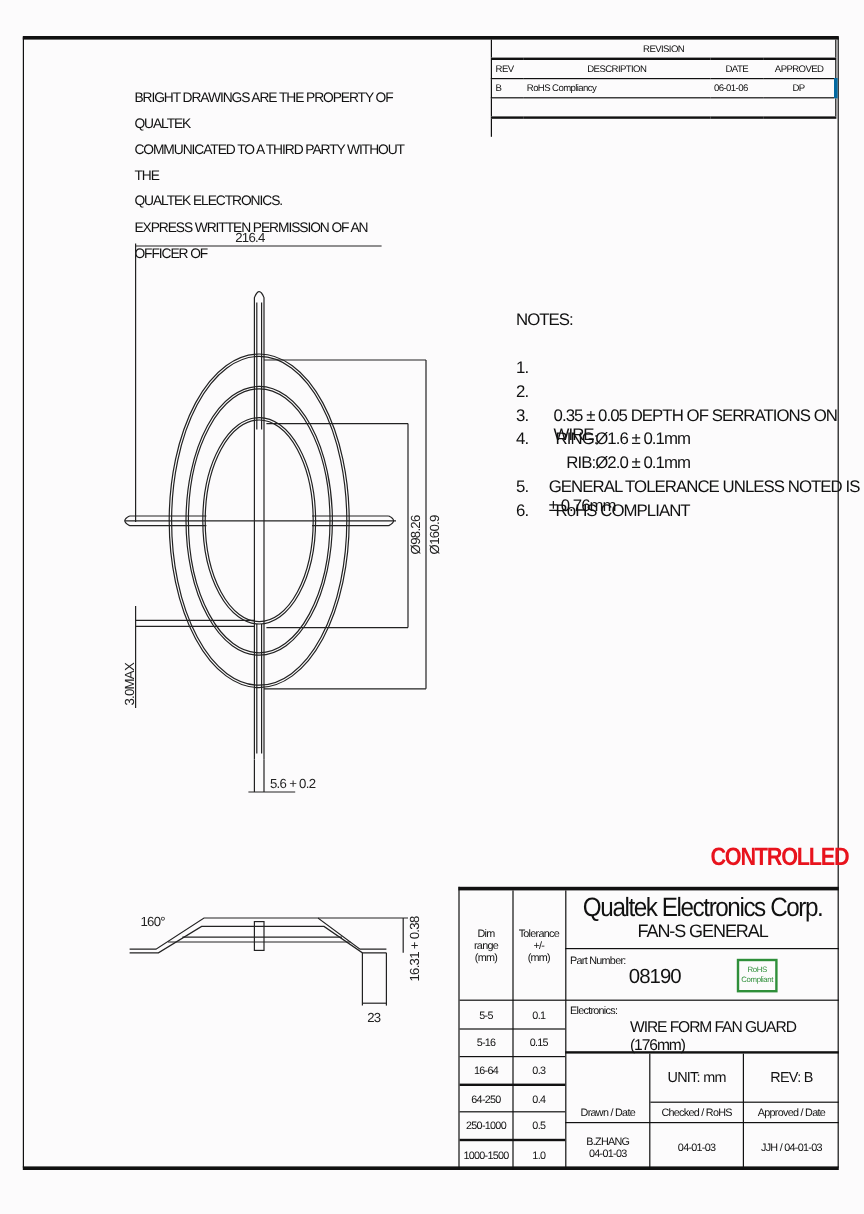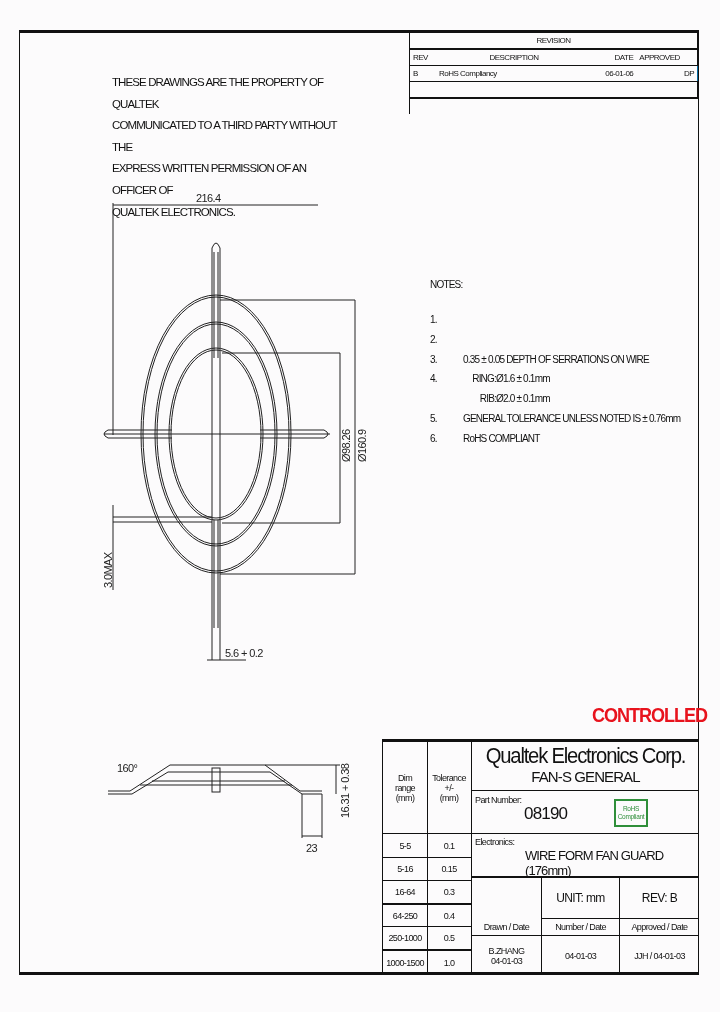--- a/index.html
+++ b/index.html
@@ -8,21 +8,21 @@
   .abs { position:absolute; }
   .frame { left:19px; top:31px; width:678px; height:942px; border-left:1px solid #111; border-right:1px solid #111; }
   .frame-top { left:19px; top:30px; width:680px; height:3px; background:#111; }
   .frame-bot { left:19px; top:972px; width:680px; height:3px; background:#111; }
   .rev { left:409px; top:33px; width:289px; font-size:8px; letter-spacing:-0.5px; }
   .rev table { border-collapse:collapse; width:100%; }
   .rev td { height:15px; padding:0 3px; border-bottom:1px solid #111; }
   .rev td.h { text-align:center; border-bottom:2px solid #111; }
   .rev .l { border-left:1px solid #111; }
   .prop { left:112px; top:72px; width:230px; font-size:11.5px; line-height:21.6px; letter-spacing:-0.9px; }
-  .notes { left:430px; top:279px; font-size:10px; letter-spacing:-0.8px; }
+  .notes { left:430px; top:258px; font-size:14px; letter-spacing:-0.8px; }
   .notes .title { margin-bottom:24px; }
   .notes .row { height:19.8px; display:flex; }
   .notes .num { width:33px; }
   .notes .lbl { width:33px;text-align:right; }
   .controlled { left:592px; top:703px; font-size:21px; font-weight:bold; color:#e8131d; letter-spacing:-1.2px; transform:scaleX(0.86); transform-origin:left; }
   .tb { left:382px; top:739px; width:316px; height:233px; border-top:3px solid #111; border-left:1px solid #111; }
   .cell { position:absolute; display:flex; align-items:center; justify-content:center; text-align:center; font-size:9px; letter-spacing:-0.6px; box-sizing:border-box; }
   .hl { position:absolute; background:#111; }
   .company { left:116px; top:3px; width:200px; font-size:22px; letter-spacing:-1.3px; line-height:22px; transform:scaleX(0.92); transform-origin:center; }
   .division { left:116px; top:26px; width:200px; font-size:15px; letter-spacing:-0.9px; }
@@ -38,44 +38,44 @@
 
 <div class="abs rev">
   <table>
     <tbody>
         <tr>
           <td colspan="4" class="h l" style="border-right:1px solid #111">REVISION</td>
         </tr>
     <tr>
       <td class="l" style="width:20px">REV</td>
       <td style="text-align:center;width:150px">DESCRIPTION</td>
-      <td style="text-align:right">DATE</td>
-      <td style="border-right:1px solid #111">APPROVED</td>
+      <td style="text-align:center">DATE</td>
+      <td style="text-align:center;border-right:1px solid #111">APPROVED</td>
     </tr>
     <tr>
       <td class="l">B</td>
       <td>RoHS Compliancy</td>
-      <td style="text-align:right">06-01-06</td>
-      <td style="text-align:right;border-right:1px solid #0369a1">DP</td>
+      <td style="text-align:left">06-01-06</td>
+      <td style="text-align:center;border-right:3px solid #0369a1">DP</td>
     </tr>
     <tr>
           <td class="l" colspan="4" style="border-right:1px solid #111;border-bottom-width:2px">&nbsp;</td>
         </tr>
     <tr>
           <td class="l" colspan="4" style="border-bottom:none">&nbsp;</td>
         </tr>
   </tbody>
     </table>
 </div>
 
 <div class="abs prop">
-  <div>THESE DRAWINGS ARE THE PROPERTY OF QUALTEK</div>
+  <div>BRIGHT DRAWINGS ARE THE PROPERTY OF QUALTEK</div>
   <div>COMMUNICATED TO A THIRD PARTY WITHOUT THE</div>
+  <div>QUALTEK ELECTRONICS.</div>
   <div>EXPRESS WRITTEN PERMISSION OF AN OFFICER OF</div>
-  <div>QUALTEK ELECTRONICS.</div>
 </div>
 
 <div class="abs notes">
   <div class="title">NOTES:</div>
   <div class="row">
       <span class="num">1.</span>
     </div>
   <div class="row">
       <span class="num">2.</span>
     </div>
@@ -220,21 +220,21 @@
   <div class="abs" style="left:92px;top:95px;font-size:9px;letter-spacing:-0.6px">Electronics:</div>
   <div class="abs" style="left:142px;top:106px;font-size:13px;letter-spacing:-0.9px">WIRE FORM FAN GUARD (176mm)</div>
   <div class="hl" style="left:88px;top:134px;width:228px;height:2px"></div>
 
   <div class="hl" style="left:158px;top:136px;width:1px;height:97px"></div>
   <div class="hl" style="left:236px;top:136px;width:1px;height:97px"></div>
   <div class="cell" style="left:159px;top:136px;width:77px;height:40px;font-size:12px">UNIT:  mm</div>
   <div class="cell" style="left:237px;top:136px;width:79px;height:40px;font-size:12px">REV:  B</div>
   <div class="hl" style="left:159px;top:176px;width:157px;height:1px"></div>
   <div class="cell" style="left:89px;top:177px;width:69px;height:16px">Drawn / Date</div>
-  <div class="cell" style="left:159px;top:177px;width:77px;height:16px">Number / Date</div>
+  <div class="cell" style="left:159px;top:177px;width:77px;height:16px">Checked / RoHS</div>
   <div class="cell" style="left:237px;top:177px;width:79px;height:16px">Approved / Date</div>
   <div class="hl" style="left:88px;top:193px;width:228px;height:1px"></div>
   <div class="cell" style="left:89px;top:194px;width:69px;height:39px;flex-direction:column">
     <span>B.ZHANG</span>
       <span>04-01-03</span>
   </div>
   <div class="cell" style="left:159px;top:194px;width:77px;height:39px">04-01-03</div>
   <div class="cell" style="left:237px;top:194px;width:79px;height:39px">JJH / 04-01-03</div>
 </div>
 

